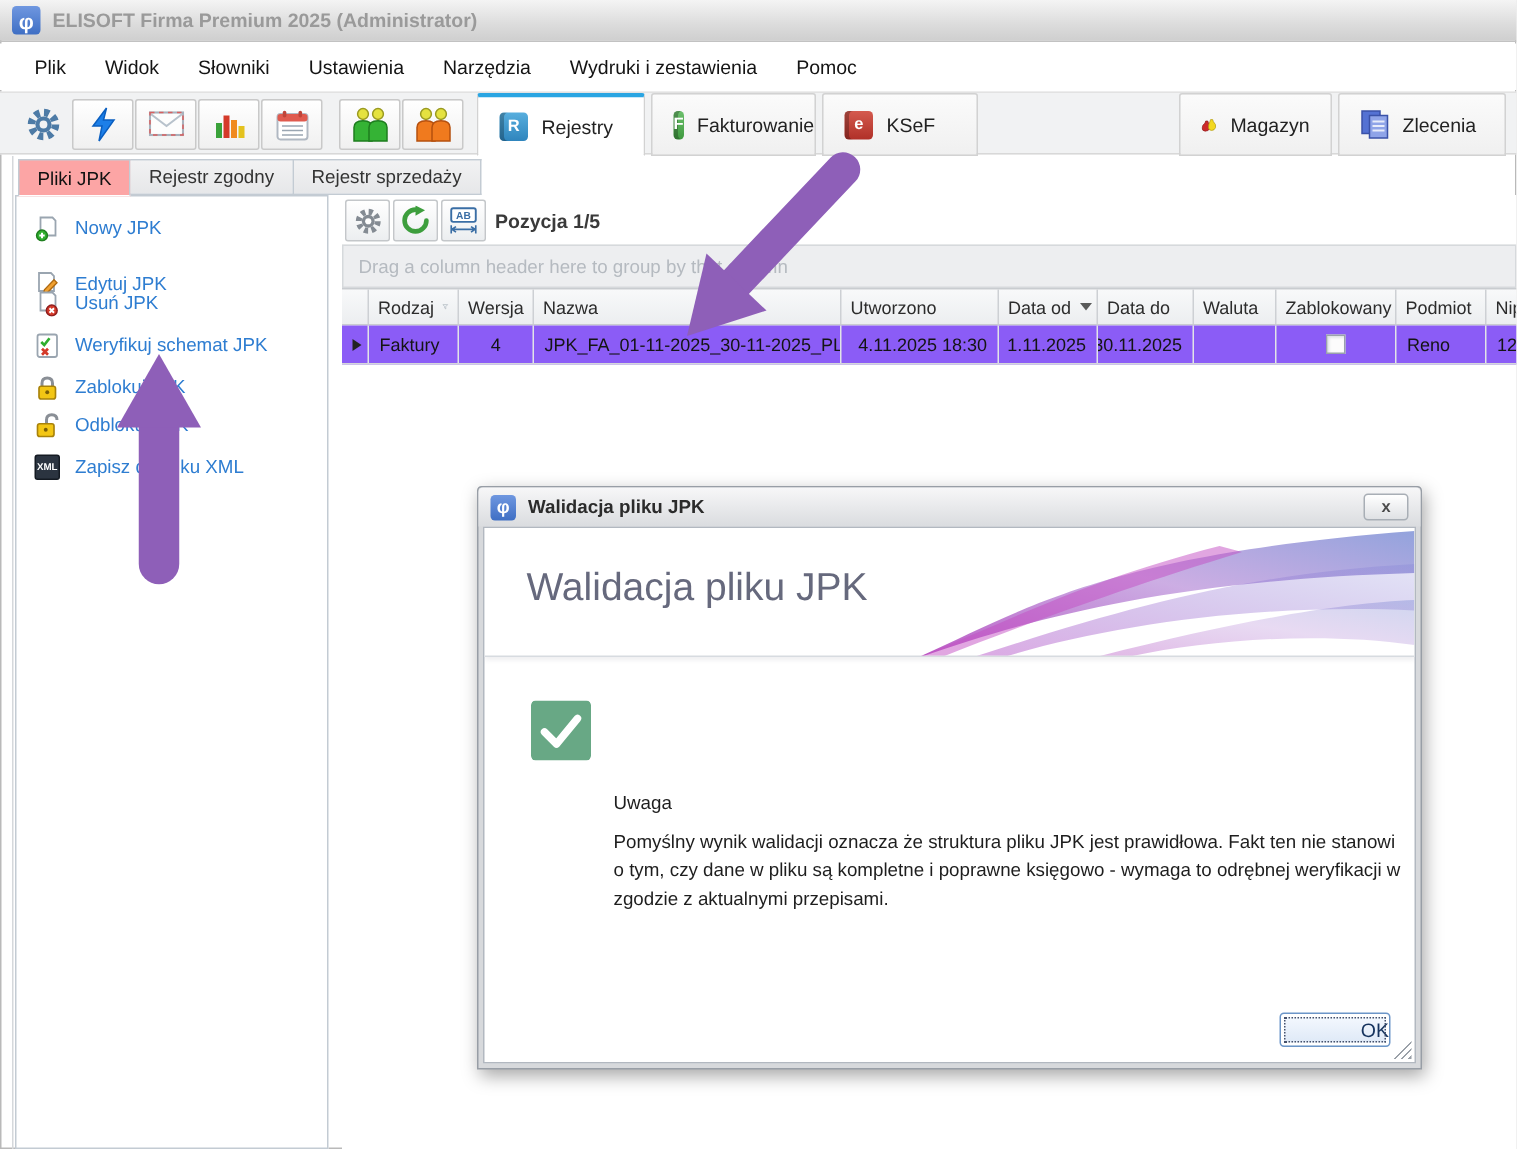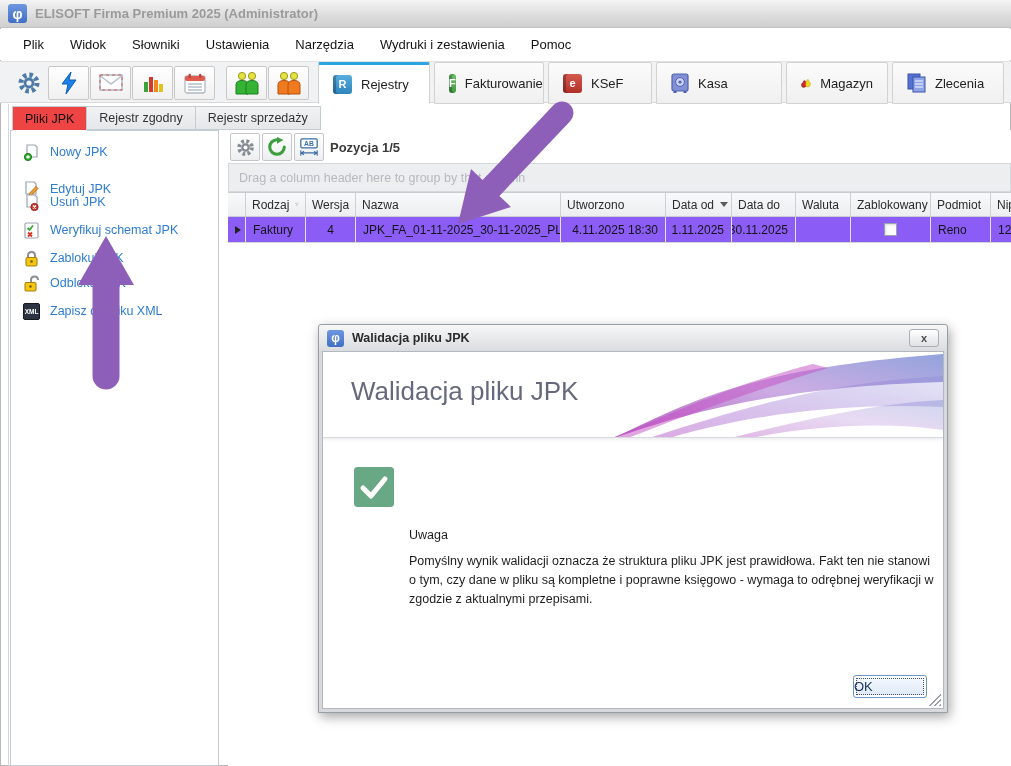--- a/index.html
+++ b/index.html
@@ -31,21 +31,21 @@
     padding:0 14px; font-size:13px; color:#222; }
   .ribbontab.active { background:#fff; border-bottom-color:#fff; border-top:3px solid #2aa5e2; z-index:2; }
   .bookicon { width:19px; height:19px; border-radius:3px; color:#fff; font-size:11px; font-weight:bold;
     display:flex; align-items:center; justify-content:center; box-shadow:inset 3px 0 0 rgba(0,0,0,.25); }
 
   
   .subtabs { position:absolute; left:12px; top:106px; height:25px; display:flex; z-index:3; }
   .subtab { height:24px; padding:0 12px; font-size:12.5px; color:#333; background:linear-gradient(#f2f2f3,#e6e7e9);
     border:1px solid #c3cbd3; border-left:none; display:flex; align-items:center; }
   .subtab:first-child { border-left:1px solid #c3cbd3; }
-  .subtab.active { background:#ef4444; height:25px; border-bottom:1px solid #fff; color:#111; }
+  .subtab.active { background:#fca5a5; height:25px; border-bottom:1px solid #fff; color:#111; }
 
   
   .sidepanel { position:absolute; left:10px; top:130px; width:209px; height:636px; background:#fff;
     border:1px solid #c3cbd3; }
   .sideitem { position:absolute; left:12px; height:22px; display:flex; align-items:center; gap:10px; cursor:pointer; }
   .sideitem .lbl { font-size:12.5px; color:#2e7dd1; }
   .sideicon { width:17px; height:17px; position:relative; flex:0 0 17px; }
   .leftline { position:absolute; left:8px; top:104px; width:1px; height:662px; background:#d5d8db; }
 
   
@@ -85,21 +85,21 @@
   .dlg-content { position:absolute; left:3px; right:3px; top:26px; bottom:3px; background:#fff; border:1px solid #b2b8c0; overflow:hidden; }
   .dlg-banner { position:absolute; left:0; top:0; right:0; height:86px; background:#fff; border-bottom:1px solid #d7dbe0;
     box-shadow:0 2px 3px rgba(120,125,140,.12); }
   .dlg-heading { position:absolute; left:28px; top:24px; font-size:26px; color:#66697d; }
   .checksq { position:absolute; left:31px; top:115px; width:40px; height:40px; border-radius:3px; }
   .successtext { position:absolute; left:86px; top:129px; font-size:12.5px; color:#1e1e1e; }
   .notetitle { position:absolute; left:86px; top:176px; font-size:12.5px; color:#1e1e1e; }
   .notebody { position:absolute; left:86px; top:200px; width:528px; font-size:12.5px; color:#1e1e1e; line-height:1.5; }
   .okbtn { position:absolute; right:16px; bottom:10px; width:74px; height:23px; border:1px solid #6b95c8; border-radius:3px;
     background:linear-gradient(#f6faff,#dce7f6); font-size:13px; color:#15335e;
-    display:flex; align-items:center; justify-content:flex-start; box-shadow:inset 0 0 0 2px #fff; outline:1px dotted #45506b; outline-offset:-4px; cursor:pointer; }
+    display:flex; align-items:center; justify-content:flex-end; box-shadow:inset 0 0 0 2px #fff; outline:1px dotted #45506b; outline-offset:-4px; cursor:pointer; }
   .grip { position:absolute; right:2px; bottom:2px; width:12px; height:12px;
     background:linear-gradient(135deg, transparent 50%, #9aa0a8 50%, #9aa0a8 56%, transparent 56%, transparent 70%, #9aa0a8 70%, #9aa0a8 76%, transparent 76%, transparent 90%, #9aa0a8 90%); }
 
   .arrows { position:absolute; left:0; top:0; z-index:40; pointer-events:none; }
   svg { display:block; }
 </style>
 </head>
 <body>
 
 <div id="app">
@@ -181,30 +181,20 @@
       <span class="bookicon" style="background:linear-gradient(#57aede,#2f85bd)">R</span>
       <span>Rejestry</span>
     </div>
     <div class="ribbontab" style="left:434px; width:110px">
       <span class="bookicon" style="background:linear-gradient(#6cc06c,#3f9a3f)">F</span>
       <span>Fakturowanie</span>
     </div>
     <div class="ribbontab" style="left:548px; width:104px">
       <span class="bookicon" style="background:linear-gradient(#d45a4e,#b03028)">e</span>
       <span>KSeF</span>
-    </div>
-    <div class="ribbontab" style="left:656px; width:126px">
-      <svg width="18" height="20" viewBox="0 0 18 20">
-        <rect x="1" y="1" width="16" height="17" rx="2" fill="#8290d6" stroke="#5260b0" stroke-width="1.2"></rect>
-        <circle cx="9" cy="9" r="4.4" fill="#cdd3ef" stroke="#5260b0"></circle>
-          <circle cx="9" cy="9" r="1.6" fill="#5260b0"></circle>
-        <rect x="2.5" y="18" width="3" height="2" fill="#5260b0"></rect>
-          <rect x="12.5" y="18" width="3" height="2" fill="#5260b0"></rect>
-      </svg>
-      <span>Kasa</span>
     </div>
     <div class="ribbontab" style="left:786px; width:102px">
       <svg width="22" height="20" viewBox="0 0 22 20">
         <path d="M6,5 L9,5 L10,8 Q14,12 12,16 Q10,19.5 5.5,19.5 Q1,19.5 0.8,15 Q0.8,11 5,8 Z" fill="#cc2a2a" stroke="#8f1d1d"></path>
         <path d="M13,3 L16,3 L17,6 Q21.5,10 20,14.5 Q18.5,18.5 14.5,18.5 Q10.5,18.5 10,14.5 Q9.8,10 12,6 Z" fill="#f3d820" stroke="#b09a10"></path>
       </svg>
       <span>Magazyn</span>
     </div>
     <div class="ribbontab" style="left:892px; width:112px">
       <svg width="19" height="20" viewBox="0 0 19 20">

